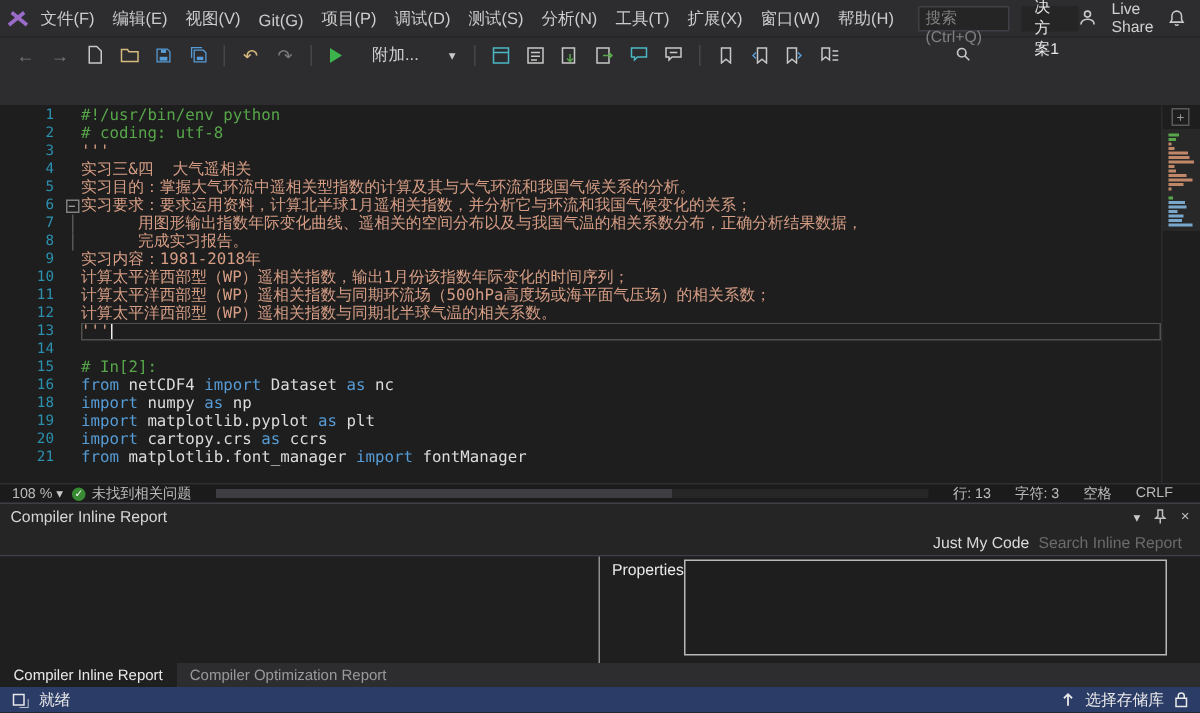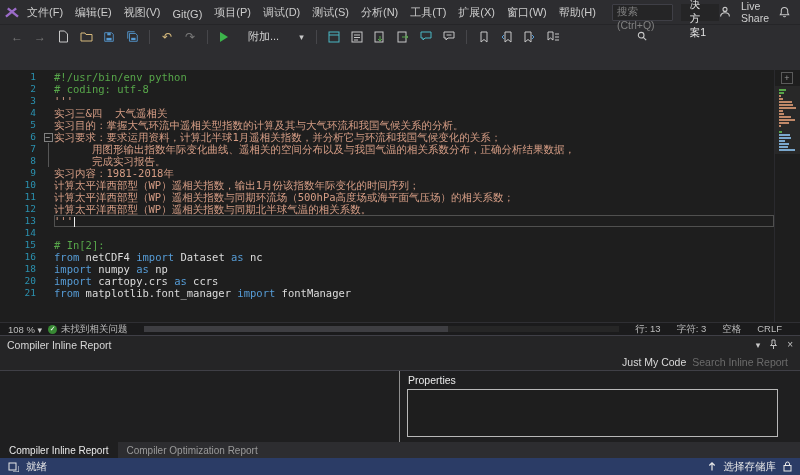--- a/index.html
+++ b/index.html
@@ -71,21 +71,21 @@
   
   .panel { height:123px; background:#252526; border-top:1px solid #3f3f46; display:flex; flex-direction:column; }
   .panel-header { height:17px; display:flex; align-items:center; padding:0 7px; font-size:10.5px; color:#d6d6d6; }
   .panel-header .win-icons { margin-left:auto; display:flex; gap:9px; color:#c0c0c0; font-size:10px; align-items:center; }
   .panel-toolbar { height:18px; display:flex; justify-content:flex-end; align-items:center; gap:6px; padding:0 12px;
                    font-size:10.5px; border-bottom:1px solid #3f3f46; }
   .jmc { color:#dadada; }
   .sir { color:#6b6b6b; }
   .panel-content { flex:1; display:flex; background:#1f1f20; }
   .panel-left { width:400px; border-right:1px solid #8f8f8f; }
-  .panel-right { flex:1; display:flex; flex-direction:column; padding:2px 22px 5px 7px; }
+  .panel-right { flex:1; display:flex; flex-direction:row; padding:2px 22px 5px 7px; }
   .props-title { font-size:10.5px; color:#eaeaea; margin:1px 0 3px 1px; }
   .props-box { flex:1; border:1px solid #b8b8b8; background:#1e1e1e; }
   .panel-tabs { height:16px; display:flex; background:#2d2d30; align-items:stretch; }
   .panel-tab { padding:0 9px; font-size:10px; display:flex; align-items:center; color:#9a9a9a; }
   .panel-tab.active { background:#1f1f20; color:#e8e8e8; }
 
   
   .statusbar { height:17px; background:#2b3c66; display:flex; align-items:center; padding:0 8px; gap:7px;
                font-size:10.5px; color:#e8e8e8; }
   .sb-right { margin-left:auto; display:flex; align-items:center; gap:7px; }
@@ -259,20 +259,21 @@
       <div class="code-line"><span class="ln">8</span><span class="fold-col"><span class="fold-line"></span></span><span class="code"><span class="tok-s">      完成实习报告。</span></span></div>
       <div class="code-line"><span class="ln">9</span><span class="fold-col"></span><span class="code"><span class="tok-s">实习内容：1981-2018年</span></span></div>
       <div class="code-line"><span class="ln">10</span><span class="fold-col"></span><span class="code"><span class="tok-s">计算太平洋西部型（WP）遥相关指数，输出1月份该指数年际变化的时间序列；</span></span></div>
       <div class="code-line"><span class="ln">11</span><span class="fold-col"></span><span class="code"><span class="tok-s">计算太平洋西部型（WP）遥相关指数与同期环流场（500hPa高度场或海平面气压场）的相关系数；</span></span></div>
       <div class="code-line"><span class="ln">12</span><span class="fold-col"></span><span class="code"><span class="tok-s">计算太平洋西部型（WP）遥相关指数与同期北半球气温的相关系数。</span></span></div>
       <div class="code-line current"><span class="ln">13</span><span class="fold-col"></span><span class="code"><span class="tok-s">'''</span><span class="caret"></span></span></div>
       <div class="code-line"><span class="ln">14</span><span class="fold-col"></span><span class="code"></span></div>
       <div class="code-line"><span class="ln">15</span><span class="fold-col"></span><span class="code"><span class="tok-c"># In[2]:</span></span></div>
       <div class="code-line"><span class="ln">16</span><span class="fold-col"></span><span class="code"><span class="tok-k">from</span><span class="tok-p"> netCDF4 </span><span class="tok-k">import</span><span class="tok-p"> Dataset </span><span class="tok-k">as</span><span class="tok-p"> nc</span></span></div>
       <div class="code-line"><span class="ln">18</span><span class="fold-col"></span><span class="code"><span class="tok-k">import</span><span class="tok-p"> numpy </span><span class="tok-k">as</span><span class="tok-p"> np</span></span></div>
+      <div class="code-line"><span class="ln">19</span><span class="fold-col"></span><span class="code"><span class="tok-k">import</span><span class="tok-p"> matplotlib.pyplot </span><span class="tok-k">as</span><span class="tok-p"> plt</span></span></div>
       <div class="code-line"><span class="ln">20</span><span class="fold-col"></span><span class="code"><span class="tok-k">import</span><span class="tok-p"> cartopy.crs </span><span class="tok-k">as</span><span class="tok-p"> ccrs</span></span></div>
       <div class="code-line"><span class="ln">21</span><span class="fold-col"></span><span class="code"><span class="tok-k">from</span><span class="tok-p"> matplotlib.font_manager </span><span class="tok-k">import</span><span class="tok-p"> fontManager</span></span></div>
     </div>
   <div class="map">
     <div class="map-view"></div>
     <div class="map-btn">+</div>
     <div class="map-bars">
         <div class="map-bar" style="width: 7px; background: rgb(87, 166, 74);"></div>
         <div class="map-bar" style="width: 5px; background: rgb(87, 166, 74);"></div>
         <div class="map-bar" style="width: 2px; background: rgb(192, 136, 104);"></div>

